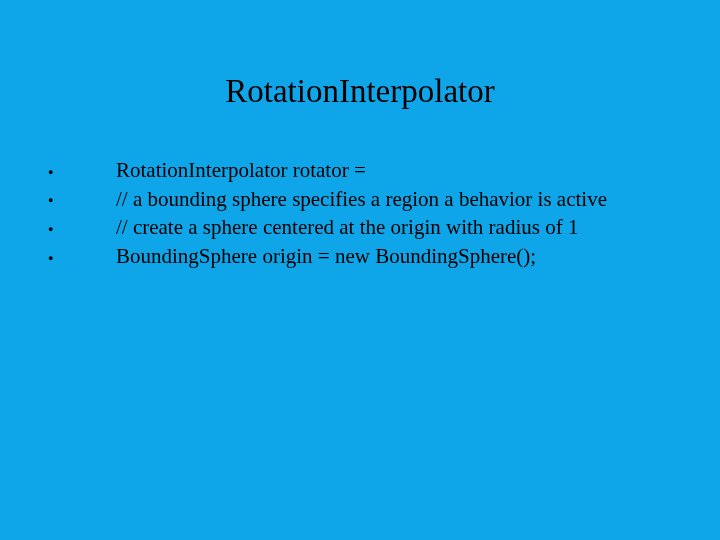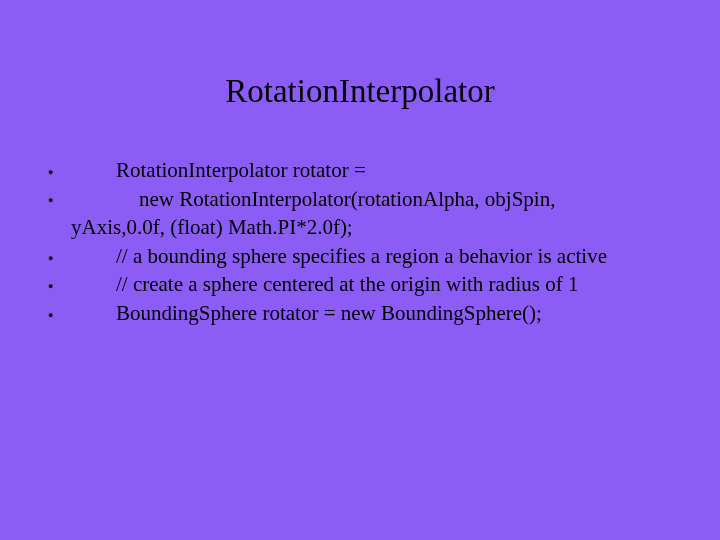--- a/index.html
+++ b/index.html
@@ -11,21 +11,21 @@
     height: 540px;
     background: #ffffff;
     font-family: "Liberation Serif", "DejaVu Serif", serif;
     color: #000000;
     overflow: hidden;
   }
   .slide {
     position: relative;
     width: 720px;
     height: 540px;
-    background: #8b5cf6;
+    background: #0ea5e9;
   }
   .slide-title {
     position: absolute;
     left: 54px;
     top: 72px;
     width: 612px;
     text-align: center;
     font-size: 33px;
     line-height: 38px;
     font-weight: normal;
@@ -77,36 +77,32 @@
 
   <div class="slide-title">RotationInterpolator</div>
 
   <div class="body-block">
 
     <div class="bullet-item">
       <span class="marker"></span>
       <span class="btext">RotationInterpolator rotator =</span>
     </div>
 
-    <div class="bullet-item extra-indent">
-      <span class="marker"></span>
-      <span class="btext">new RotationInterpolator(rotationAlpha, objSpin, yAxis,0.0f, (float) Math.PI*2.0f);</span>
-    </div>
 
     <div class="bullet-item">
       <span class="marker"></span>
       <span class="btext">// a bounding sphere specifies a region a behavior is active</span>
     </div>
 
     <div class="bullet-item">
       <span class="marker"></span>
       <span class="btext">// create a sphere centered at the origin with radius of 1</span>
     </div>
 
     <div class="bullet-item">
       <span class="marker"></span>
-      <span class="btext">BoundingSphere rotator = new BoundingSphere();</span>
+      <span class="btext">BoundingSphere origin = new BoundingSphere();</span>
     </div>
 
 
 
   </div>
 </div>
 
 </body></html>

